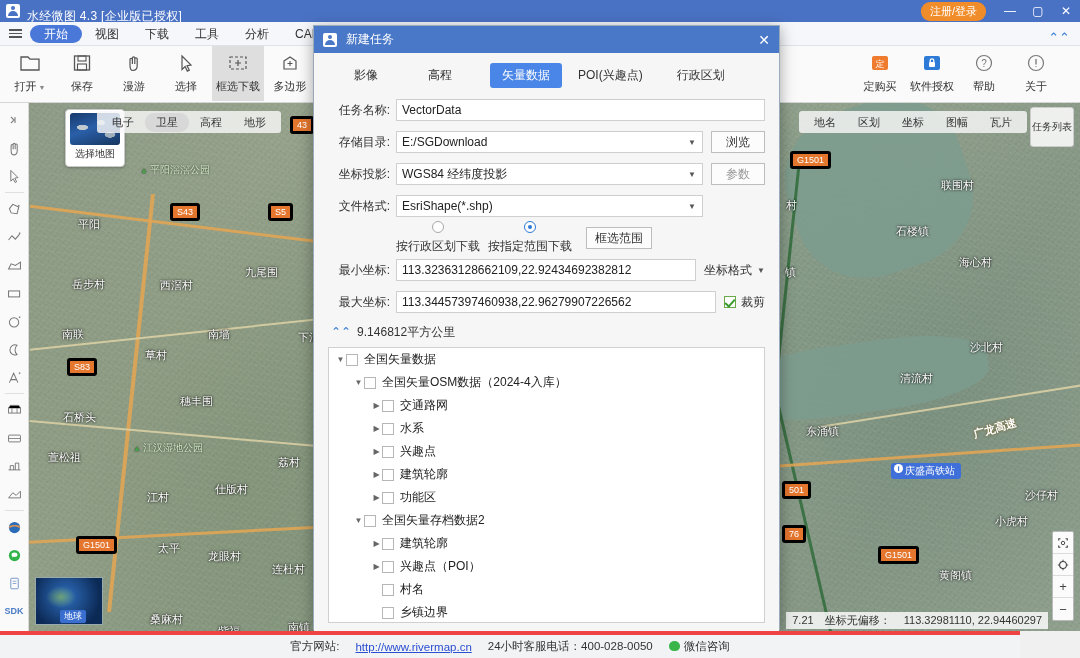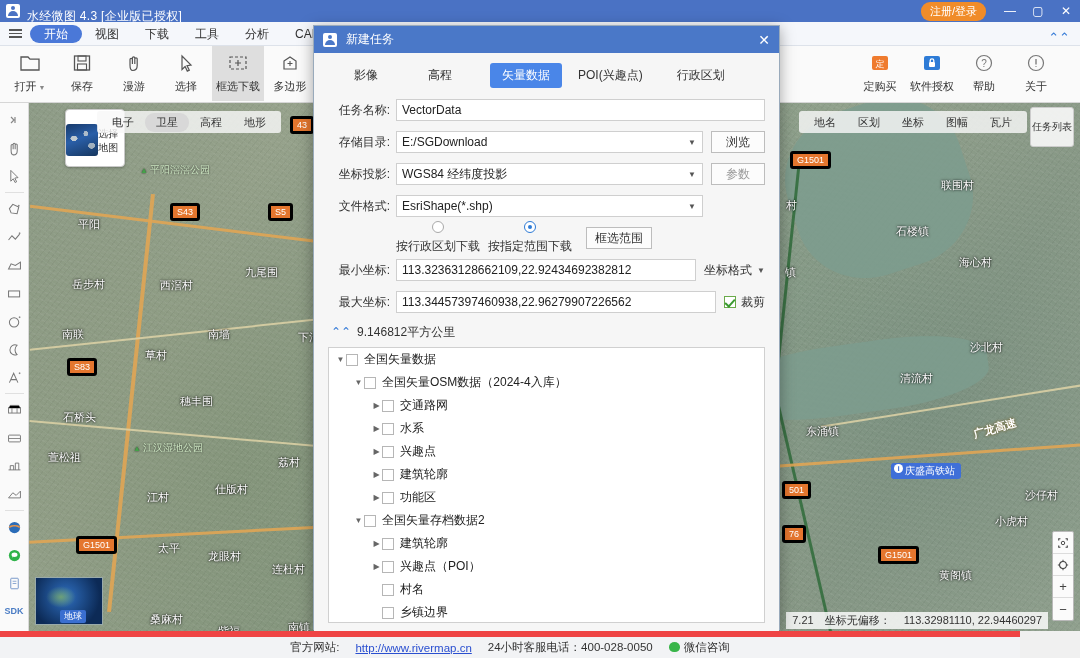--- a/index.html
+++ b/index.html
@@ -136,21 +136,21 @@
     text-shadow: 0 0 2px rgba(0,0,0,.8);
   }
   .park-label::before {
     content: "▲"; color: #46a14a; font-size: 8px; margin-right: 2px;
   }
 
   
   .layerswitch {
     position: absolute; left: 36px; top: 6px; width: 60px; height: 58px;
     background: #fff; border: 1px solid #c9c9c9; border-radius: 4px;
-    display: flex; align-items: center; padding-top: 3px;
+    display: flex; flex-direction: column; align-items: center; padding-top: 3px;
     box-shadow: 0 1px 3px rgba(0,0,0,.25);
   }
   .layerswitch .thumb {
     width: 50px; height: 32px; border-radius: 3px;
     background: linear-gradient(160deg, #183a6b, #2a5fa8 45%, #16365f);
     position: relative; overflow: hidden;
   }
   .layerswitch .thumb::after {
     content: ""; position: absolute; inset: 0;
     background:
@@ -201,21 +201,21 @@
 
   .coordbar {
     position: absolute; right: 32px; bottom: 2px;
     background: rgba(250,250,250,.85); font-size: 11px; color: #333;
     padding: 1px 6px; white-space: nowrap;
   }
 
   
   .statusbar {
     position: absolute; left: 0; bottom: 0; width: 1020px; height: 27px;
-    background: #f2f3f5; border-top: 6px solid #ef4444;
+    background: #f2f3f5; border-top: 4px solid #ef4444;
     display: flex; align-items: center; justify-content: center; gap: 16px;
     font-size: 11.5px; color: #333;
   }
   .statusbar a { color: #2a4fd0; }
   .wx-dot {
     display: inline-block; width: 11px; height: 10px; background: #39b54a;
     border-radius: 50% 50% 45% 45%; vertical-align: -1px; margin-right: 4px;
   }
 
   

